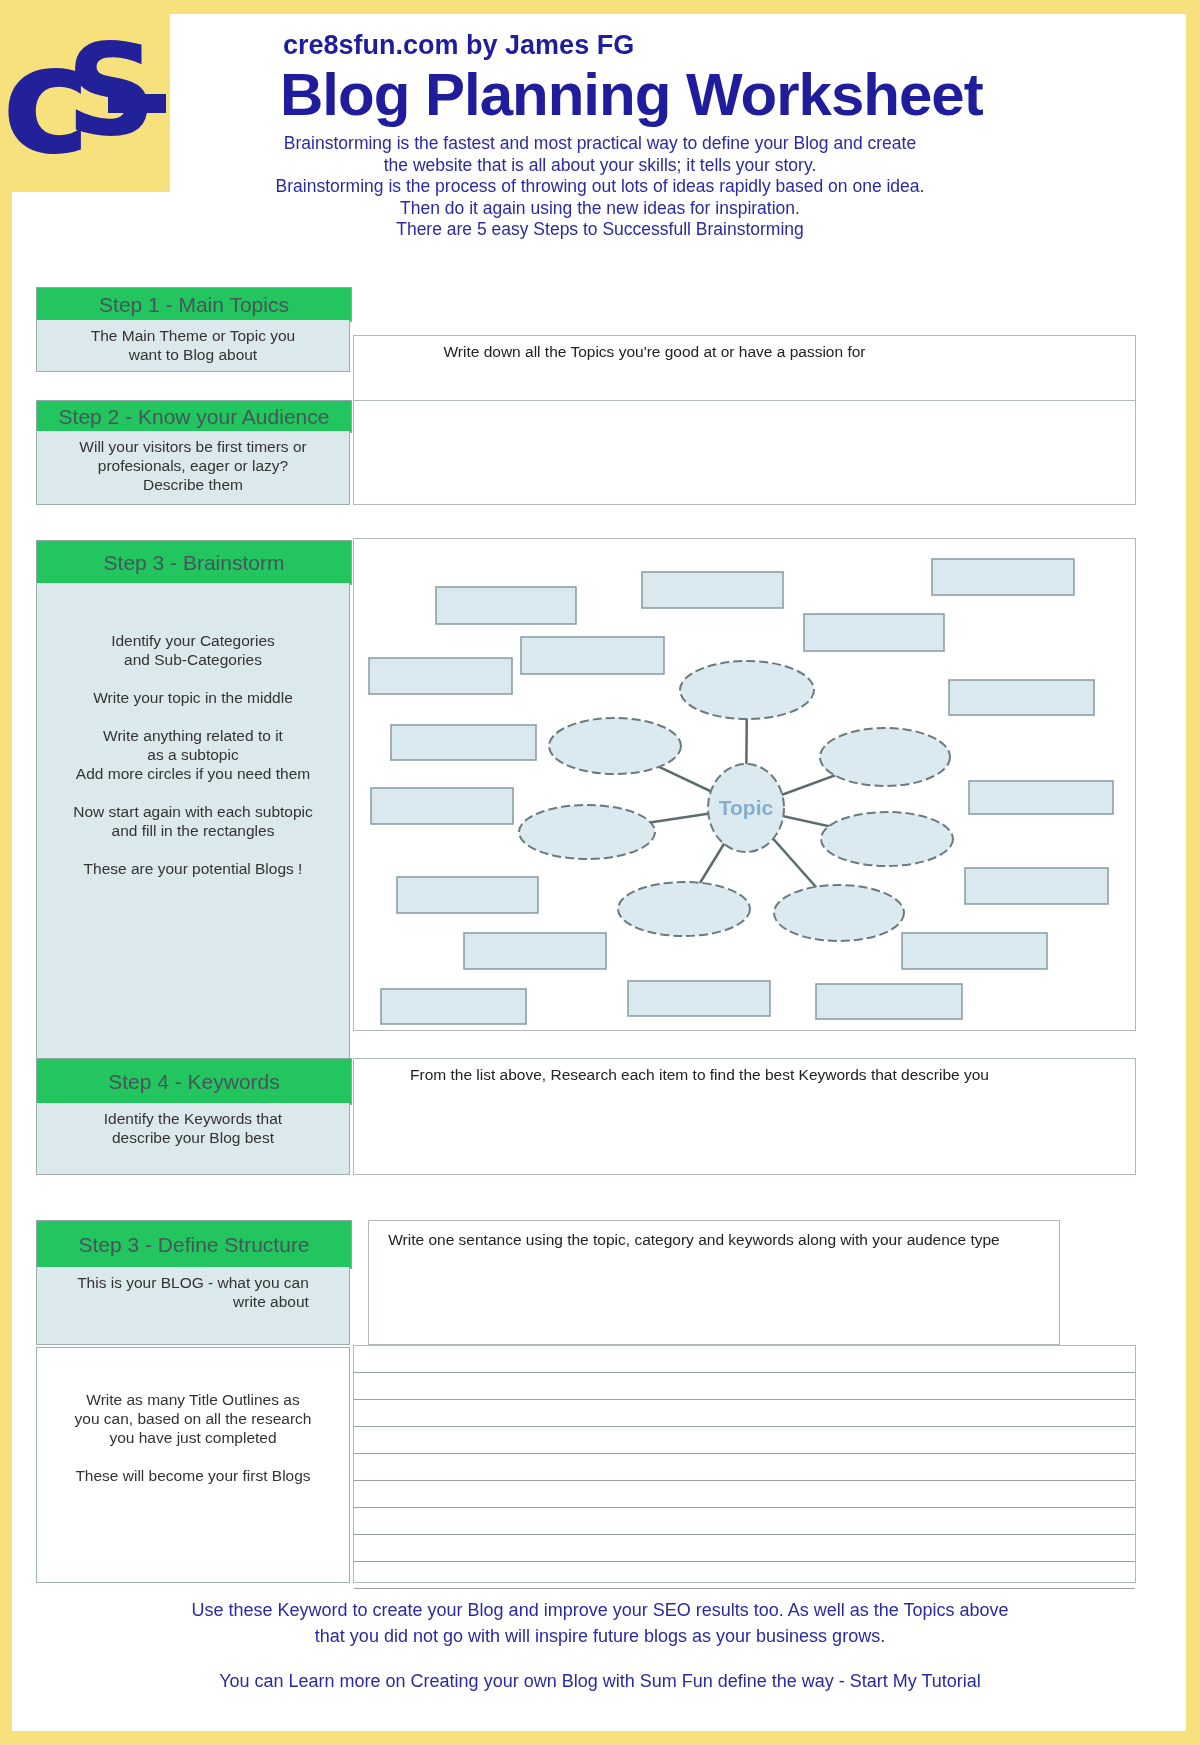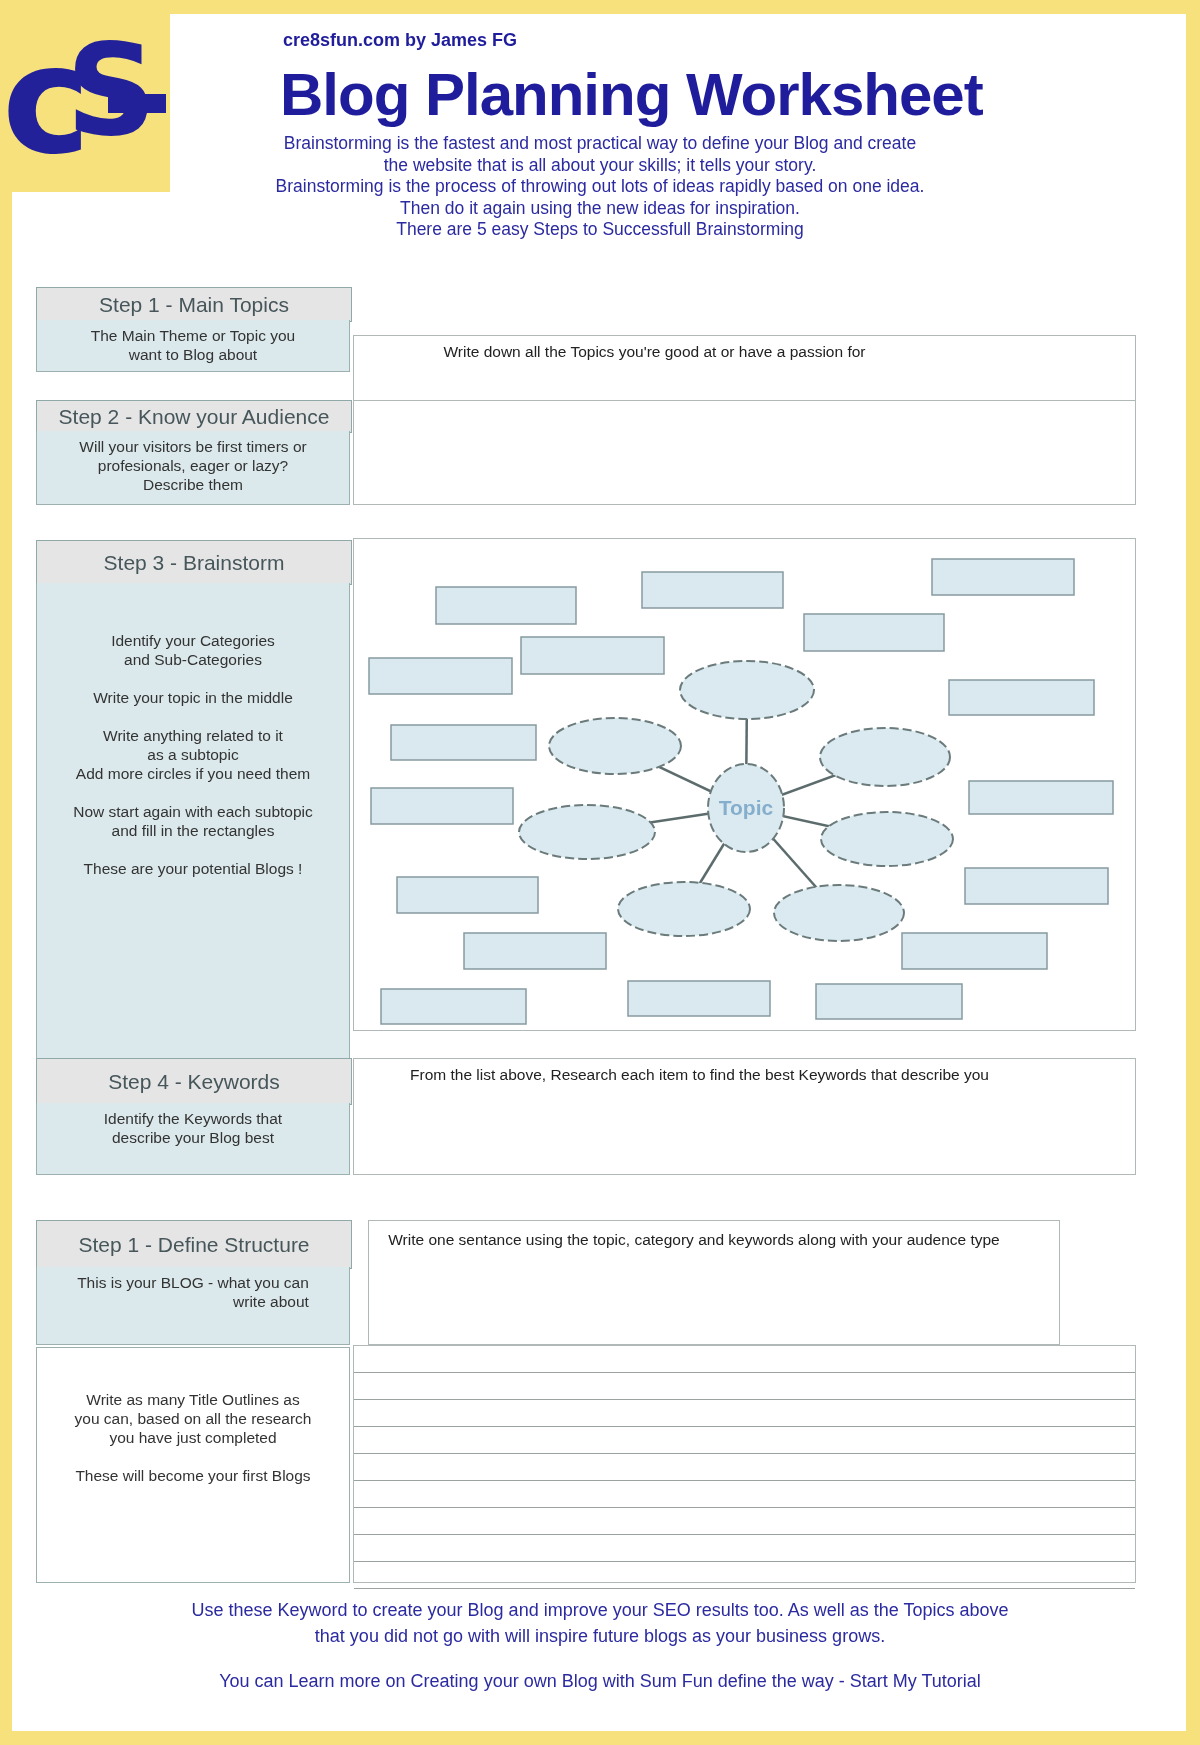--- a/index.html
+++ b/index.html
@@ -4,26 +4,26 @@
 <style>
   html,body{margin:0;padding:0;background:#e8e8e8;}
   .page{position:relative;width:1200px;height:1745px;background:#ffffff;
         font-family:"Liberation Sans","DejaVu Sans",sans-serif;overflow:hidden;}
   .border-strip{position:absolute;background:#f6e17d;}
   .bs-top{left:0;top:0;width:1200px;height:14px;}
   .bs-left{left:0;top:0;width:12px;height:1745px;}
   .bs-right{left:1186px;top:0;width:14px;height:1745px;}
   .bs-bottom{left:0;top:1731px;width:1200px;height:14px;}
   .logo-square{position:absolute;left:0;top:0;width:170px;height:192px;background:#f6e17d;}
-  .brand-line{position:absolute;left:283px;top:30px;font-size:18px;font-weight:bold;color:#1f1d9b;}
+  .brand-line{position:absolute;left:283px;top:30px;font-size:27px;font-weight:bold;color:#1f1d9b;}
   .main-title{position:absolute;left:280px;top:60px;font-size:60px;font-weight:bold;color:#1f1d9b;letter-spacing:-1px;}
   .intro{position:absolute;left:36px;top:133px;width:1128px;text-align:center;
          font-size:17.5px;line-height:21.5px;color:#2b2aa0;white-space:pre-line;}
   
-  .hdr{position:absolute;left:36px;width:314px;background:#e5e5e5;border:1px solid #8fa9a9;
+  .hdr{position:absolute;left:36px;width:314px;background:#22c55e;border:1px solid #8fa9a9;
        color:#46565a;text-align:center;font-size:21px;display:flex;align-items:center;justify-content:center;}
   .sidebody{position:absolute;left:36px;width:314px;background:#dce9ec;border:1px solid #9db0b0;border-top:none;
        color:#333;text-align:center;font-size:15.5px;line-height:19px;white-space:pre-line;
        display:flex;align-items:flex-start;justify-content:center;padding-top:6px;box-sizing:border-box;}
   .contentbox{position:absolute;background:#ffffff;border:1px solid #b0b8b8;box-sizing:border-box;}
   .contentbox .boxtext{padding-top:7px;text-align:center;color:#222;font-size:15.5px;}
   .ruled-box{position:absolute;left:353px;top:1345px;width:783px;height:238px;background:#fff;
        border:1px solid #b0b8b8;box-sizing:border-box;}
   .ruled-row{height:26px;border-bottom:1px solid #9aa2a2;}
   .footer-text{position:absolute;left:36px;width:1128px;text-align:center;color:#2b2aa0;
@@ -136,21 +136,21 @@
   <div class="hdr" style="top:1058px;height:45px;">
     <span>Step 4 - Keywords</span>
   </div>
   <div class="sidebody" style="top:1103px;height:72px;">Identify the Keywords that
 describe your Blog best</div>
   <div class="contentbox" style="left:353px;top:1058px;width:783px;height:117px;">
     <div class="boxtext" style="padding-right:90px;">From the list above, Research each item to find the best Keywords that describe you</div>
   </div>
 
   <div class="hdr" style="top:1220px;height:47px;">
-    <span>Step 1 - Define Structure</span>
+    <span>Step 3 - Define Structure</span>
   </div>
   <div class="sidebody" style="top:1267px;height:78px;text-align:right;">This is your BLOG - what you can
 write about</div>
   <div class="sidebody" style="top:1347px;height:236px;background:#ffffff;border-top:1px solid #9db0b0;padding-top:42px;">Write as many Title Outlines as
 you can, based on all the research
 you have just completed
 
 These will become your first Blogs</div>
   <div class="contentbox" style="left:368px;top:1220px;width:692px;height:125px;">
     <div class="boxtext" style="padding-top:10px;padding-right:40px;">Write one sentance using the topic, category and keywords along with your audence type</div>

